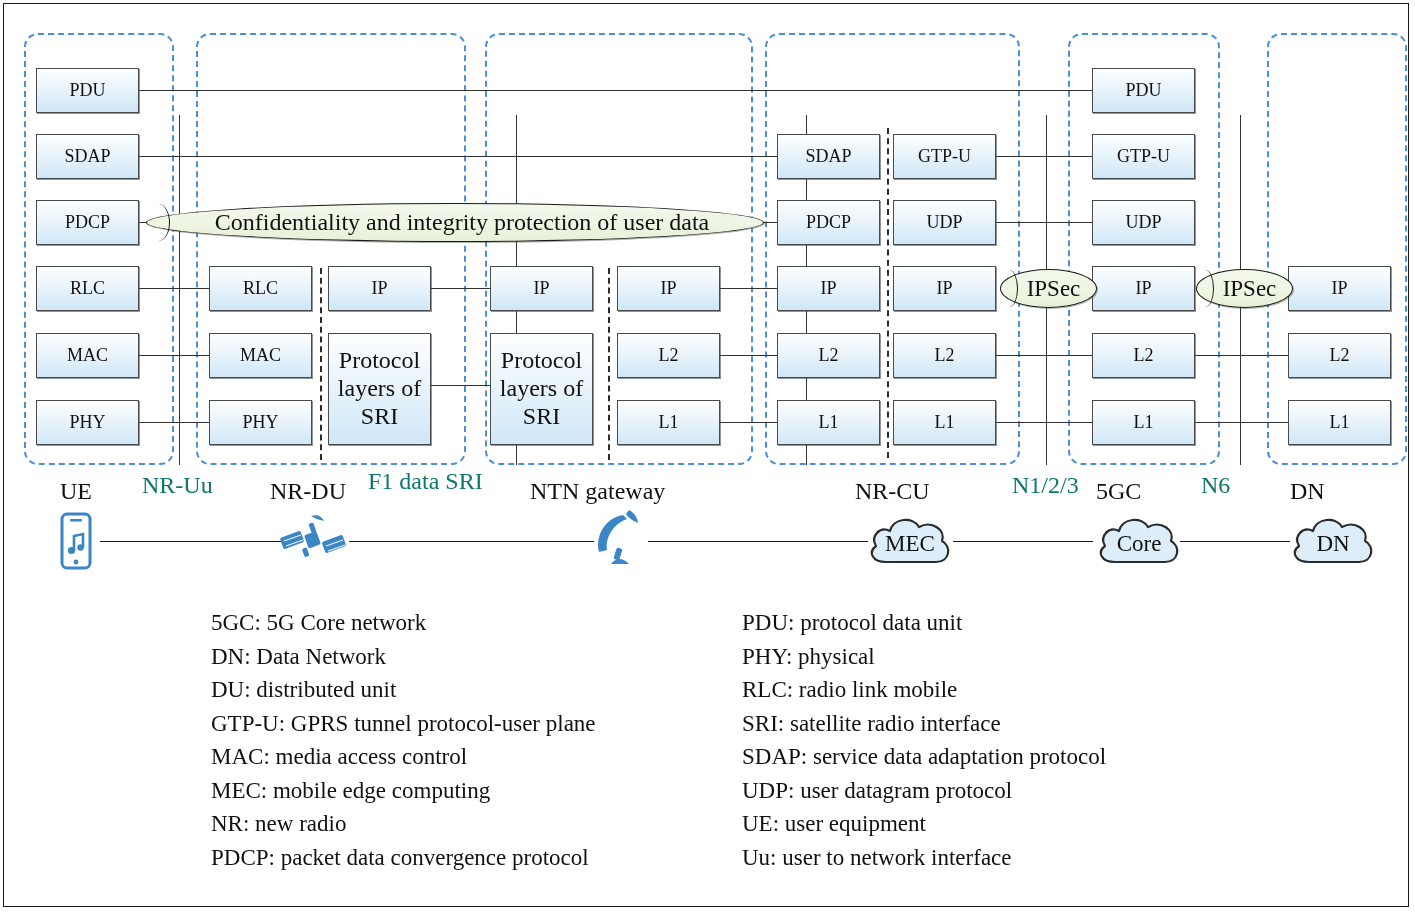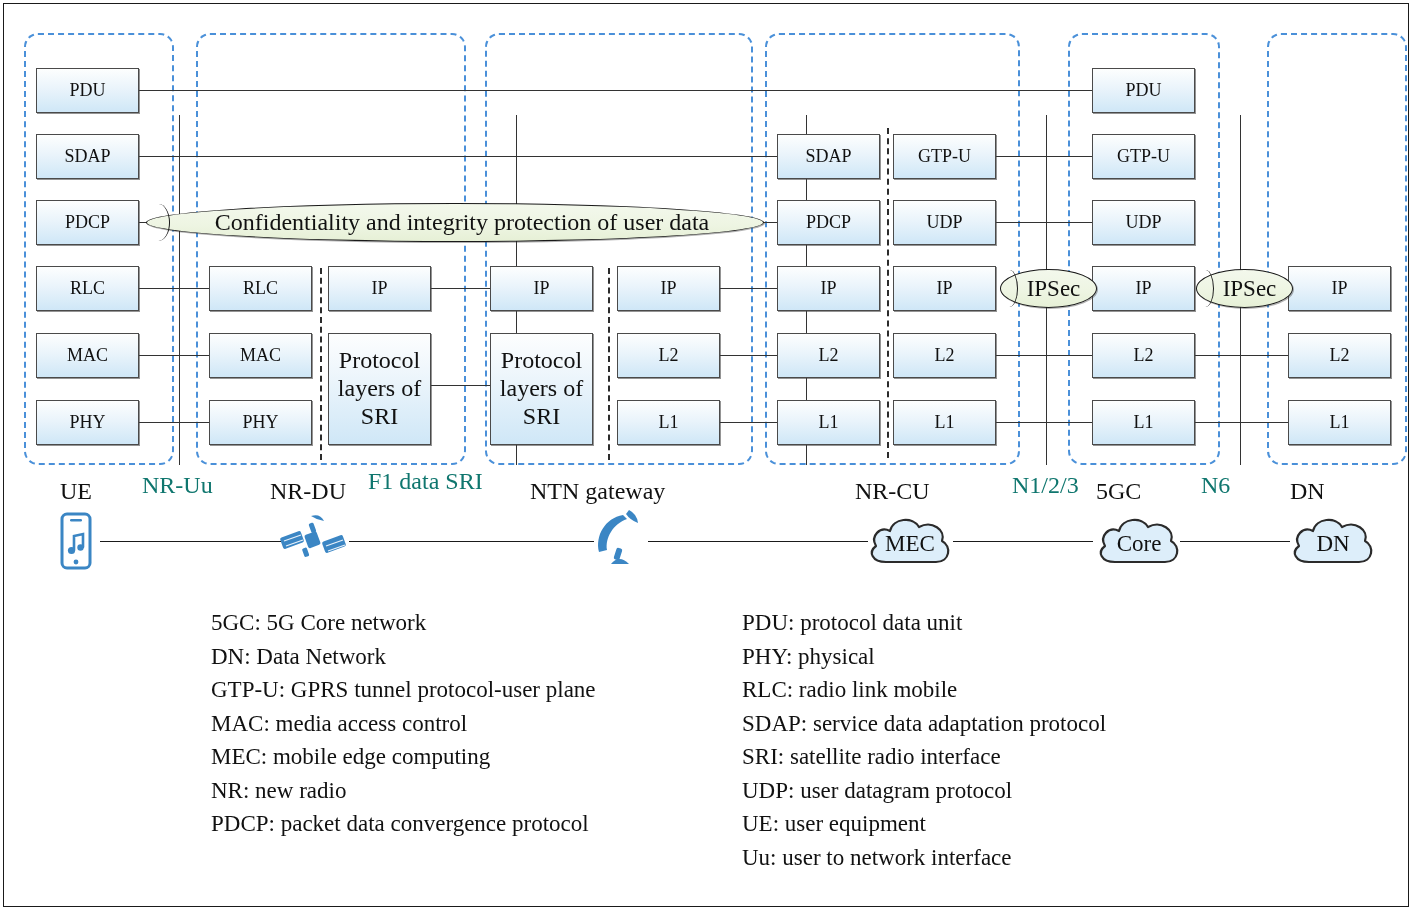--- a/index.html
+++ b/index.html
@@ -225,31 +225,32 @@
   <div class="cloud" style="left:1285px;top:508px;width:96px;height:66px;">
     <svg width="96" height="66" viewBox="0 0 96 66">
       <path d="M24 54 C10 54 6 44 14 38 C8 28 18 18 28 23 C31 10 51 8 57 19 C70 12 84 22 80 33 C90 38 88 54 74 54 Z" fill="#ddeefa" stroke="#2b2b2b" stroke-width="2.2" stroke-linejoin="round"></path>
     </svg>
     <span style="top:3px;">DN</span>
   </div>
 
   <div class="legend" style="left:211px;top:606px;">
     <div>5GC: 5G Core network</div>
     <div>DN: Data Network</div>
+    <div>DU: distributed unit</div>
     <div>GTP-U: GPRS tunnel protocol-user plane</div>
     <div>MAC: media access control</div>
     <div>MEC: mobile edge computing</div>
     <div>NR: new radio</div>
     <div>PDCP: packet data convergence protocol</div>
   </div>
 
   <div class="legend" style="left:742px;top:606px;">
     <div>PDU: protocol data unit</div>
     <div>PHY: physical</div>
     <div>RLC: radio link mobile</div>
+    <div>SRI: satellite radio interface</div>
     <div>SDAP: service data adaptation protocol</div>
-    <div>SRI: satellite radio interface</div>
     <div>UDP: user datagram protocol</div>
     <div>UE: user equipment</div>
     <div>Uu: user to network interface</div>
   </div>
 
 </div>
 
 </body></html>

